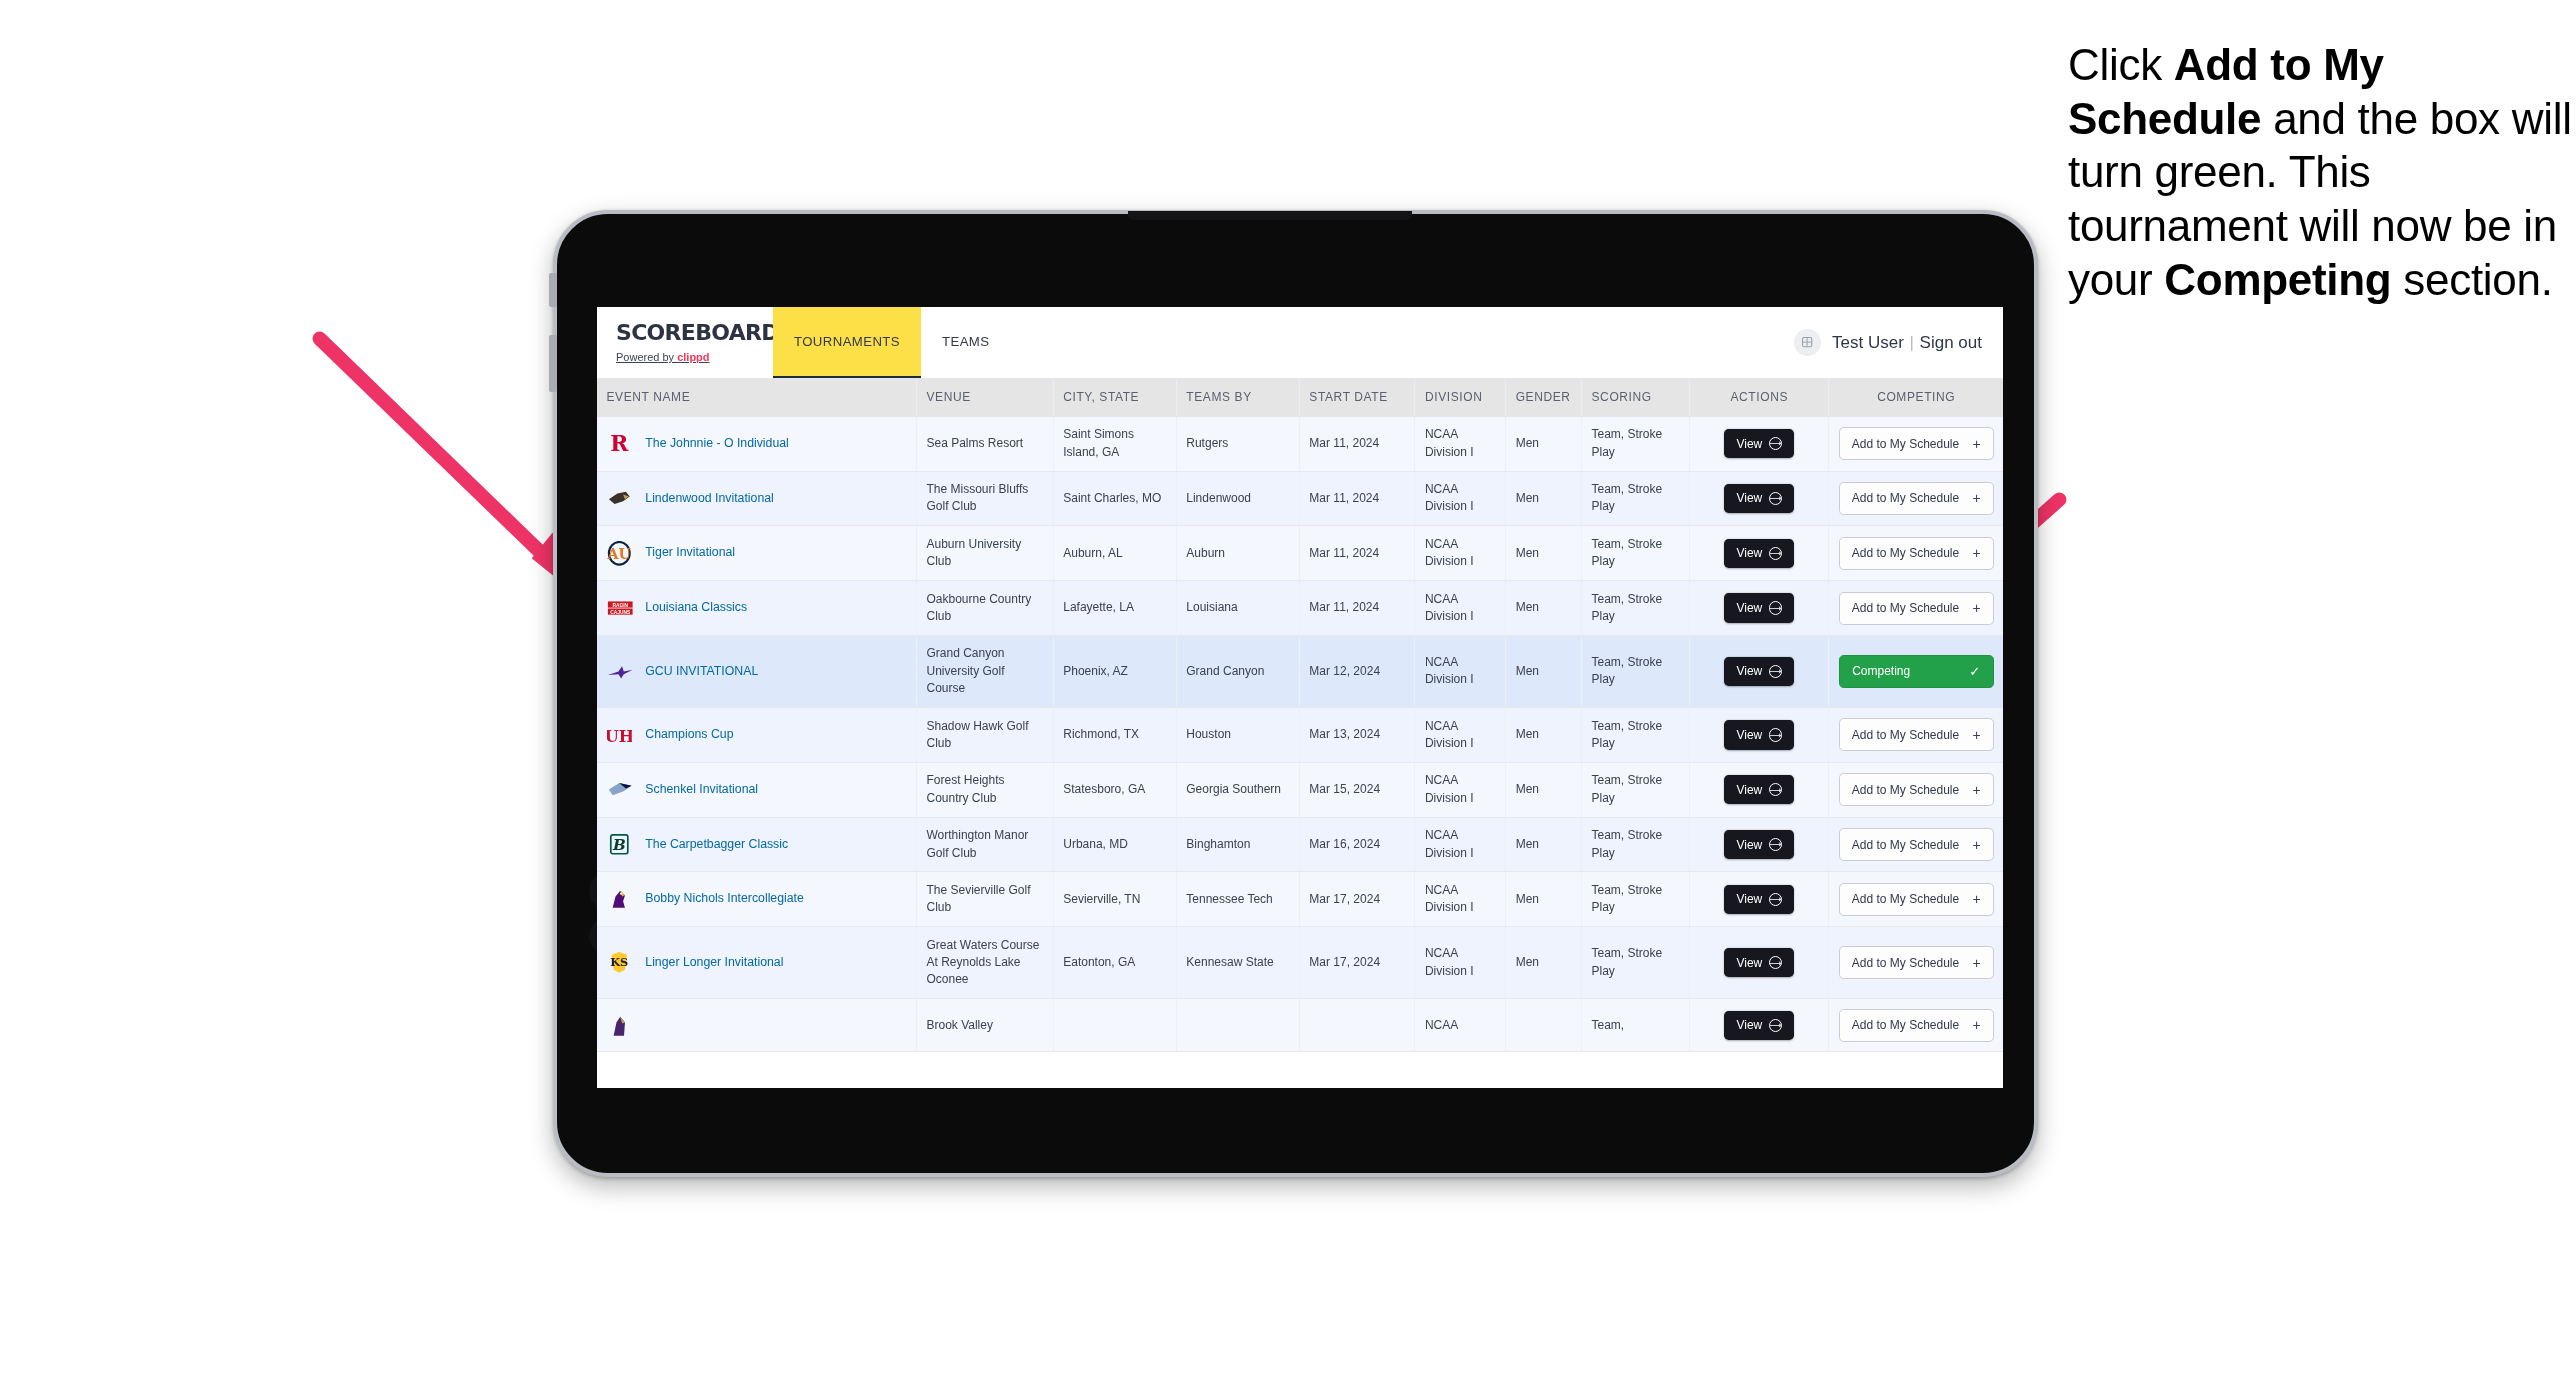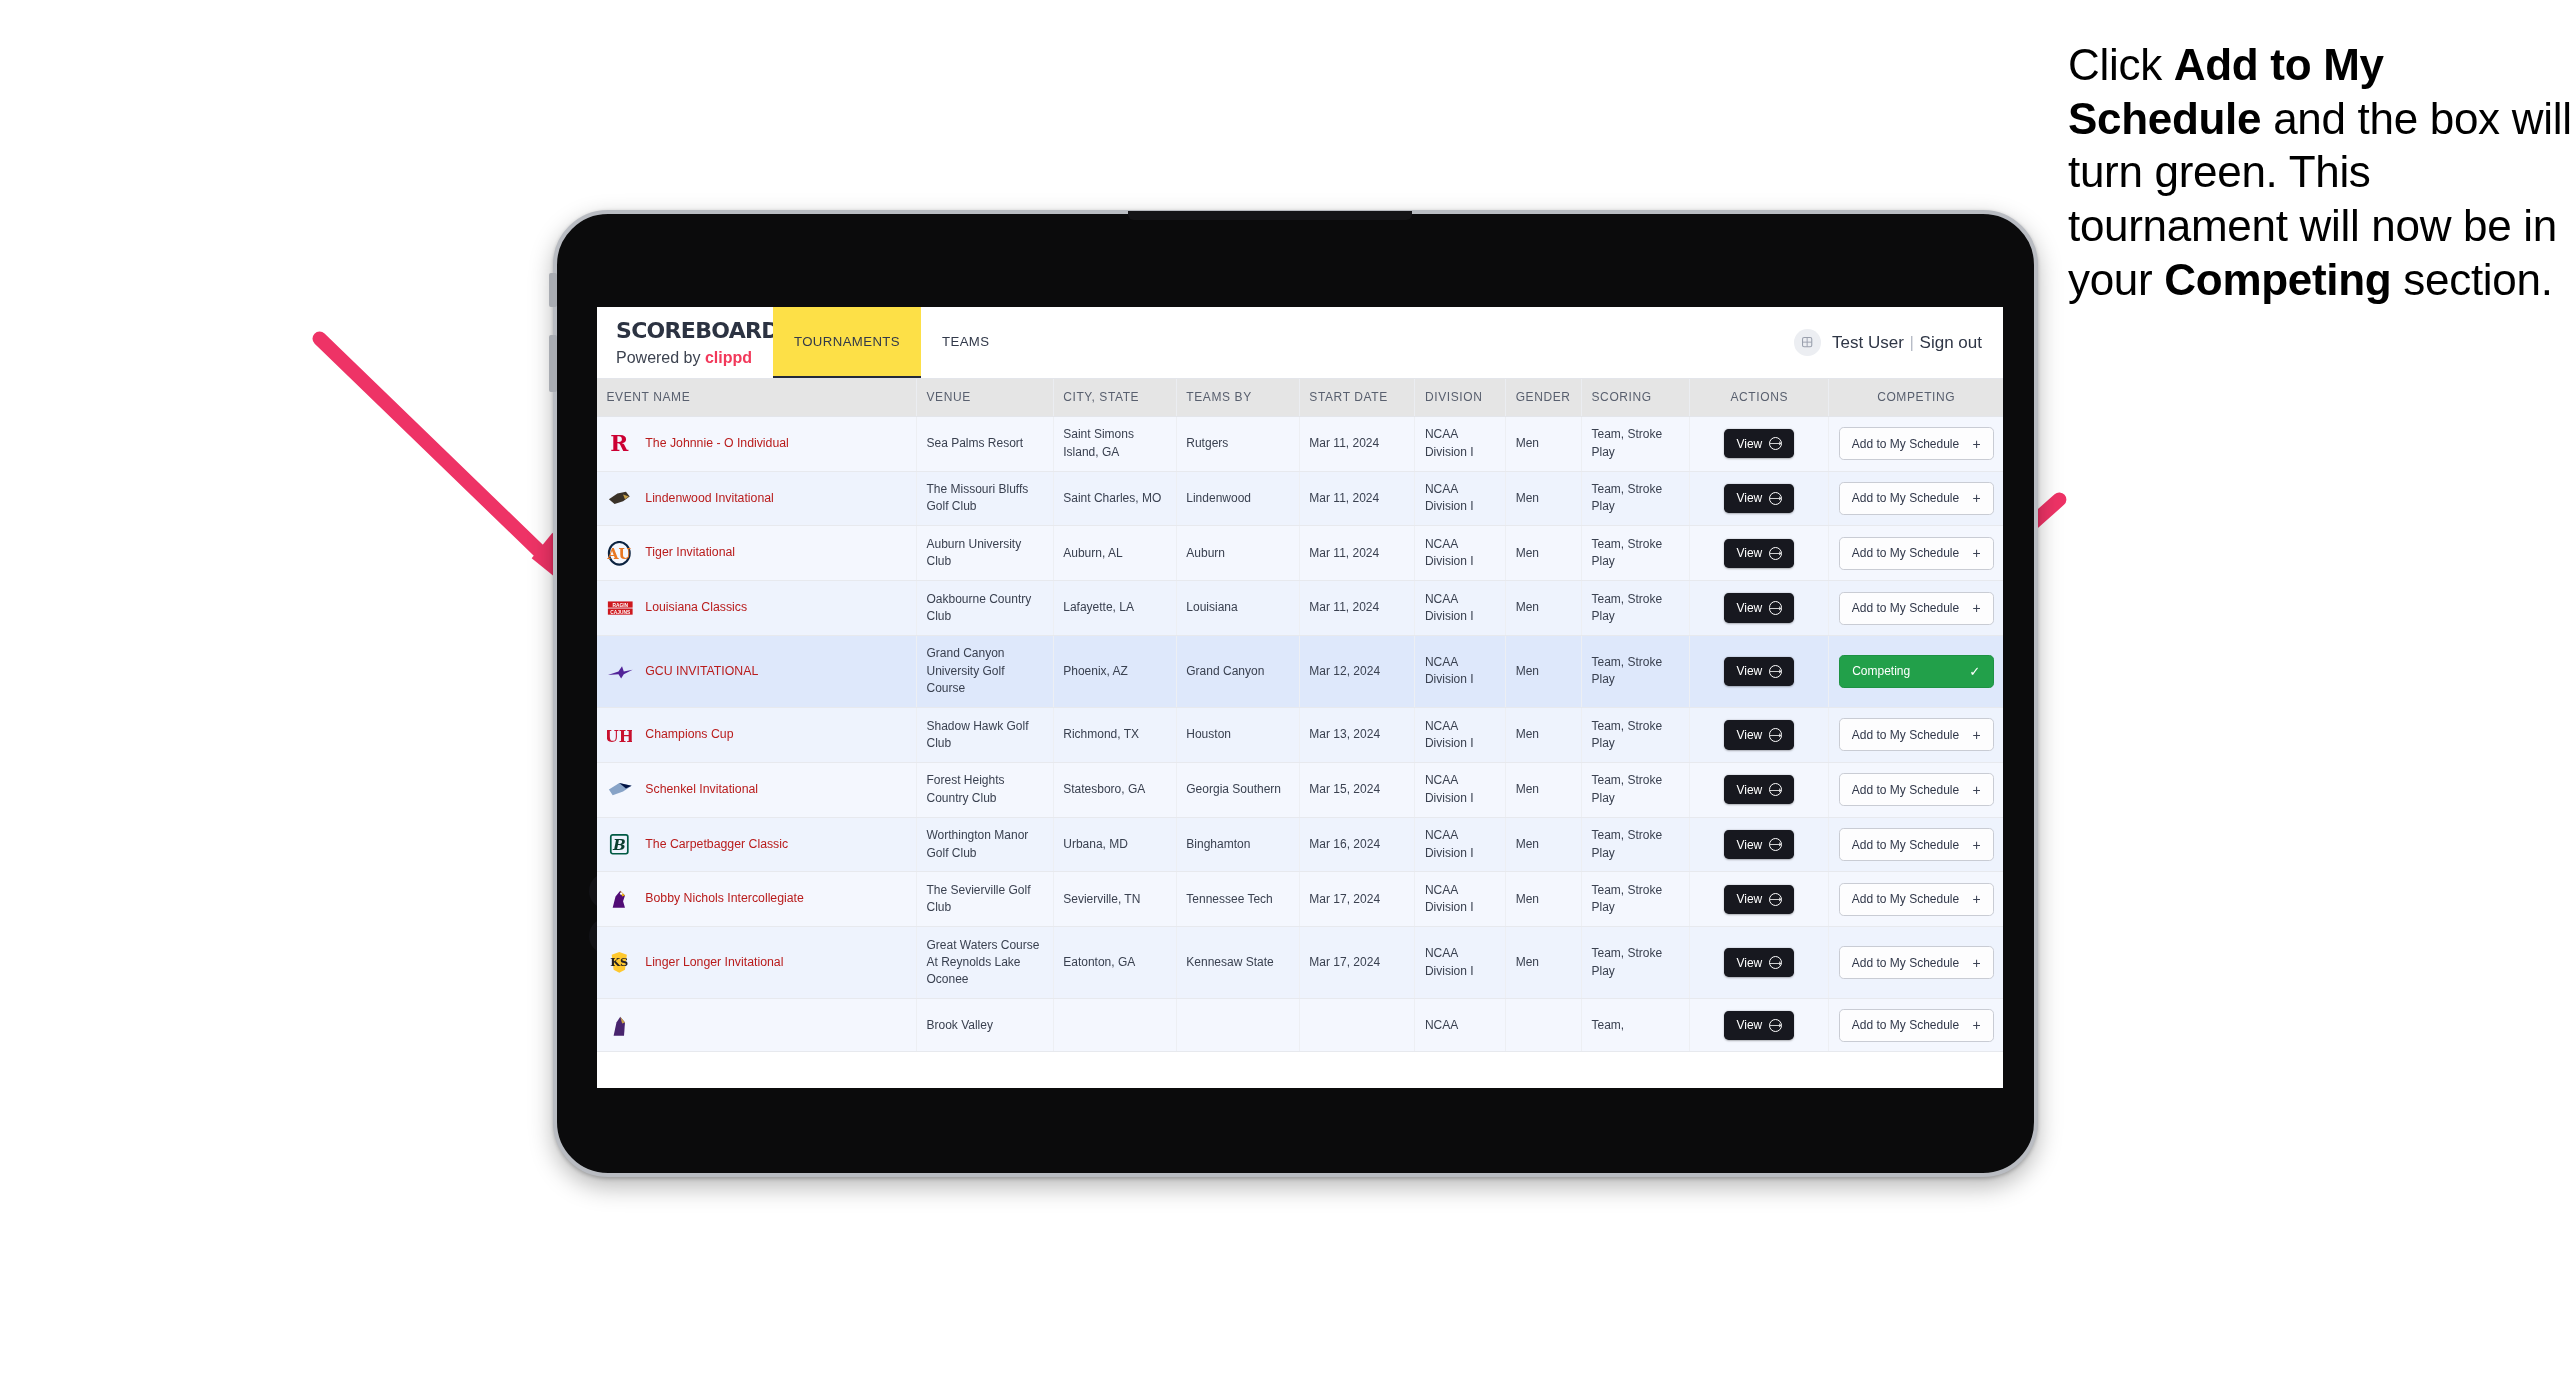--- a/index.html
+++ b/index.html
@@ -54,21 +54,21 @@
     display: flex; align-items: stretch; height: 72px;
     background: #fff; border-bottom: 0.9px solid #e3e5ea;
     position: relative;
   }
   .brand { display:flex; flex-direction:column; justify-content:center; padding-left: 19px; width: 159px; }
   .brand-title {
     font-family: "DejaVu Sans", sans-serif;
     font-size: 22px; font-weight: 700; letter-spacing: -0.7px;
     color: #2c3342; line-height: 1;
   }
-  .brand-sub { font-size: 16px; color: #3d4350; margin-top: 8px; line-height:1; }
+  .brand-sub { font-size: 11px; color: #3d4350; margin-top: 8px; line-height:1;text-decoration:underline; }
   .brand-sub .clippd { color: #f2385a; font-weight: 700; }
 
   .nav { display: flex; align-items: stretch; margin-left: 17px; }
   .nav-tab {
     display: flex; align-items: center; padding: 0 21px;
     font-size: 13.2px; letter-spacing: 0.4px; color: #32394a;
     border-bottom: 2.8px solid transparent; cursor: pointer;
     background: transparent;
   }
   .nav-tab.active { border-bottom-color: #232a3a; background:#fde047; }
@@ -100,21 +100,21 @@
     border-bottom: 0.9px solid #e7e9ee; border-right: 0.9px solid #edeff3;
     vertical-align: middle; line-height: 1.45;
   }
   table.tourney td:last-child { border-right: none; }
   tr.row { background: #f4f7fe; }
   tr.row.alt { background: #eef3fd; }
   tr.row.selected { background: #dee8fb; }
 
   .ev-cell { display: flex; align-items: center; gap: 12.3px; }
   .logo { width: 26.5px; height: 26.5px; flex: 0 0 26.5px; display:flex; align-items:center; justify-content:center; }
-  .ev-name { font-size: 12.3px; color: #b91c1c; }
+  .ev-name { font-size: 12.3px; color: #0369a1; }
 
   .cell-sub { color:#3a4150; }
 
   .btn-view {
     display: inline-flex; align-items: center; gap: 6.6px;
     background: #17181f; color: #fff; border: none; border-radius: 4.7px;
     font-size: 12px; padding: 7.6px 12.3px; cursor: pointer;
     box-shadow: 0 0.9px 1.9px rgba(0,0,0,.3);
   }
   .btn-view .circ {

